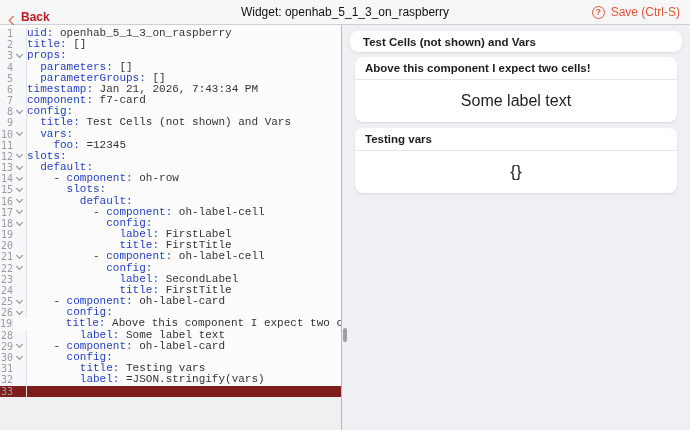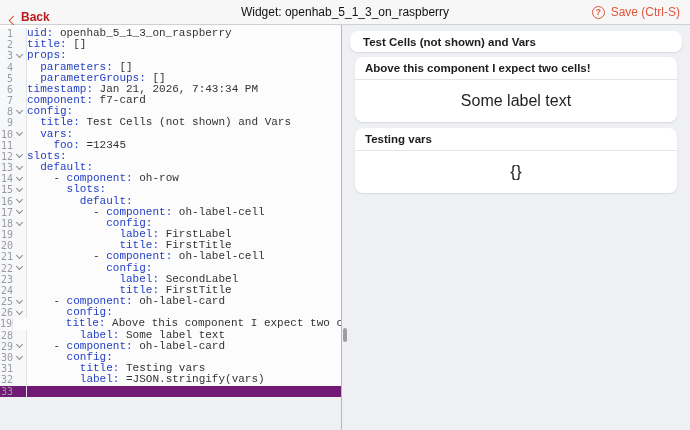--- a/index.html
+++ b/index.html
@@ -35,21 +35,21 @@
              font-family:"DejaVu Sans Mono", monospace; font-size:10px; color:#9b9b9f; }
   .cl .fold { width:13px; background:#f7f8f9; display:flex;
               align-items:center; justify-content:center; }
   .fold-glyph::before { content:""; display:block; width:4px; height:4px; margin-top:-3px;
               border-right:1.2px solid #8a8a8e; border-bottom:1.2px solid #8a8a8e;
               transform:rotate(45deg); }
   .cl .code { flex:1; border-left:1px solid #e3e3e6; 
               font-family:Liberation Mono, monospace; font-size:11px; color:#333; }
   .cl .code .k { color:#2441c4; }
   .cl .code .v { color:#333; }
-  .cl.active, .cl.active .num, .cl.active .fold { background:#701a75; }
+  .cl.active, .cl.active .num, .cl.active .fold { background:#7f1d1d; }
 
   
   .scroll-thumb { position:absolute; left:343px; top:303px; width:4px; height:14px;
                   background:#9d9da2; border-radius:2px; }
 
   
   .preview-pane { flex:1; background:#eff0f3; padding:6px 8px; overflow:hidden; }
   .outer-card-header { background:#fff; border-radius:8px; height:21px;
                        display:flex; align-items:center; padding:0 13px;
                        font-size:11.5px; font-weight:bold; color:#1c1c1e;

